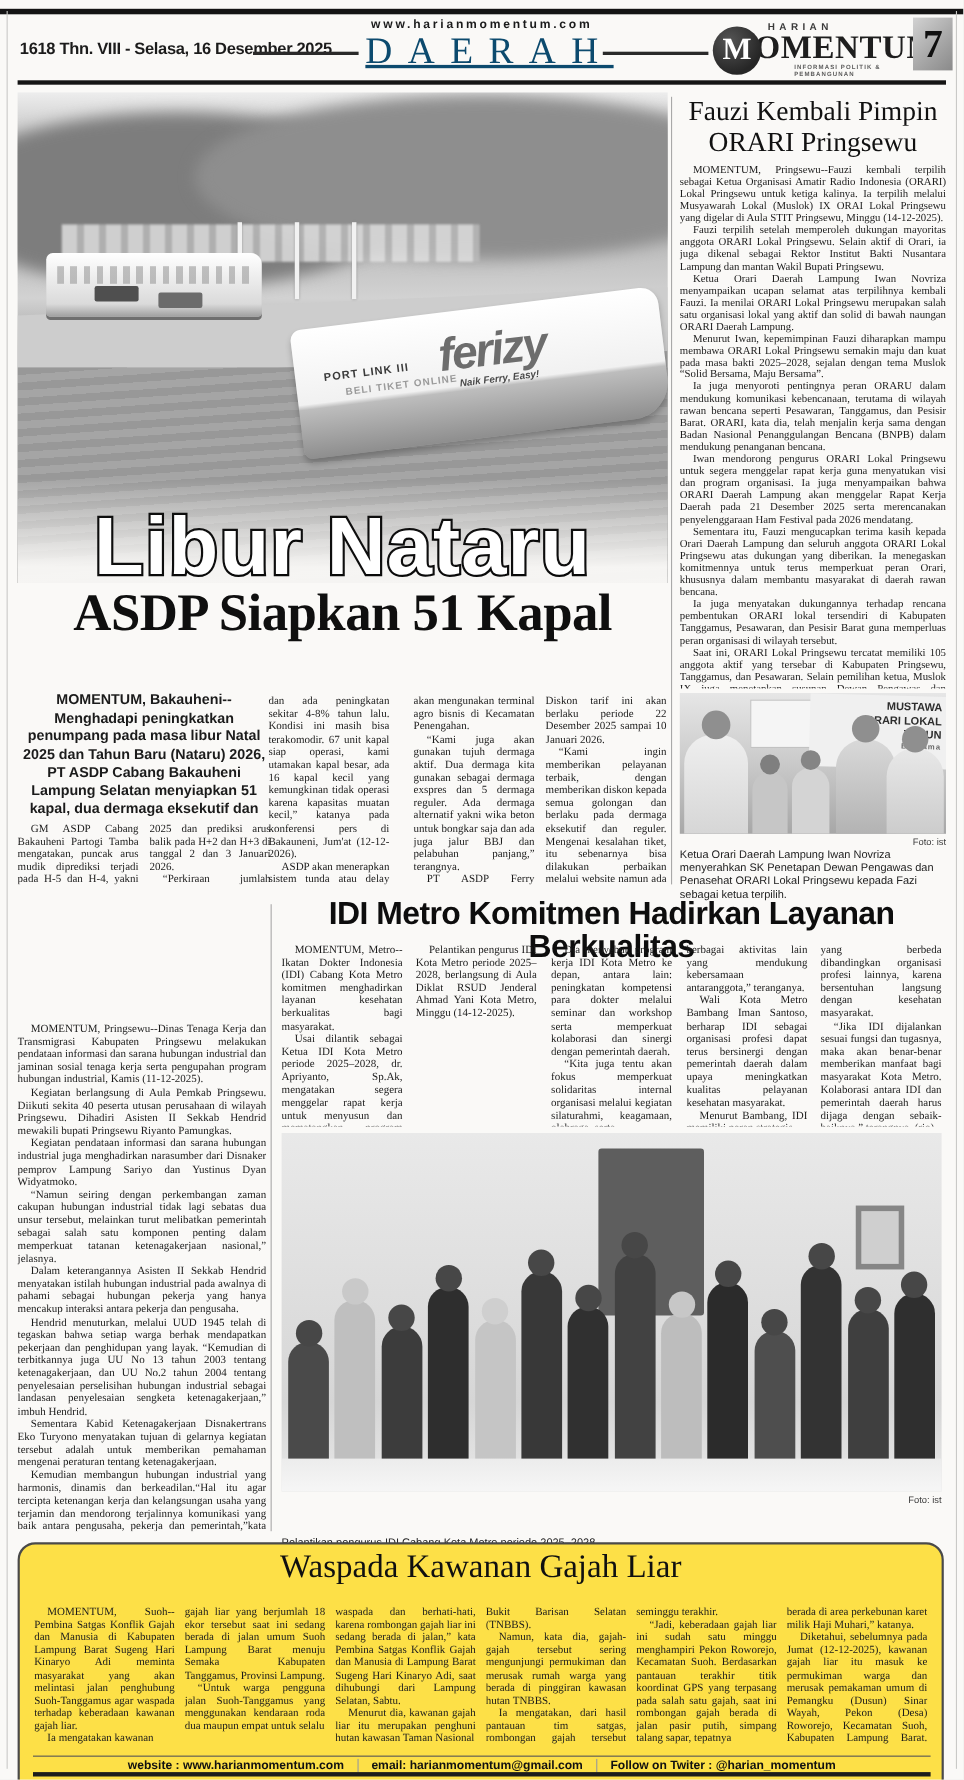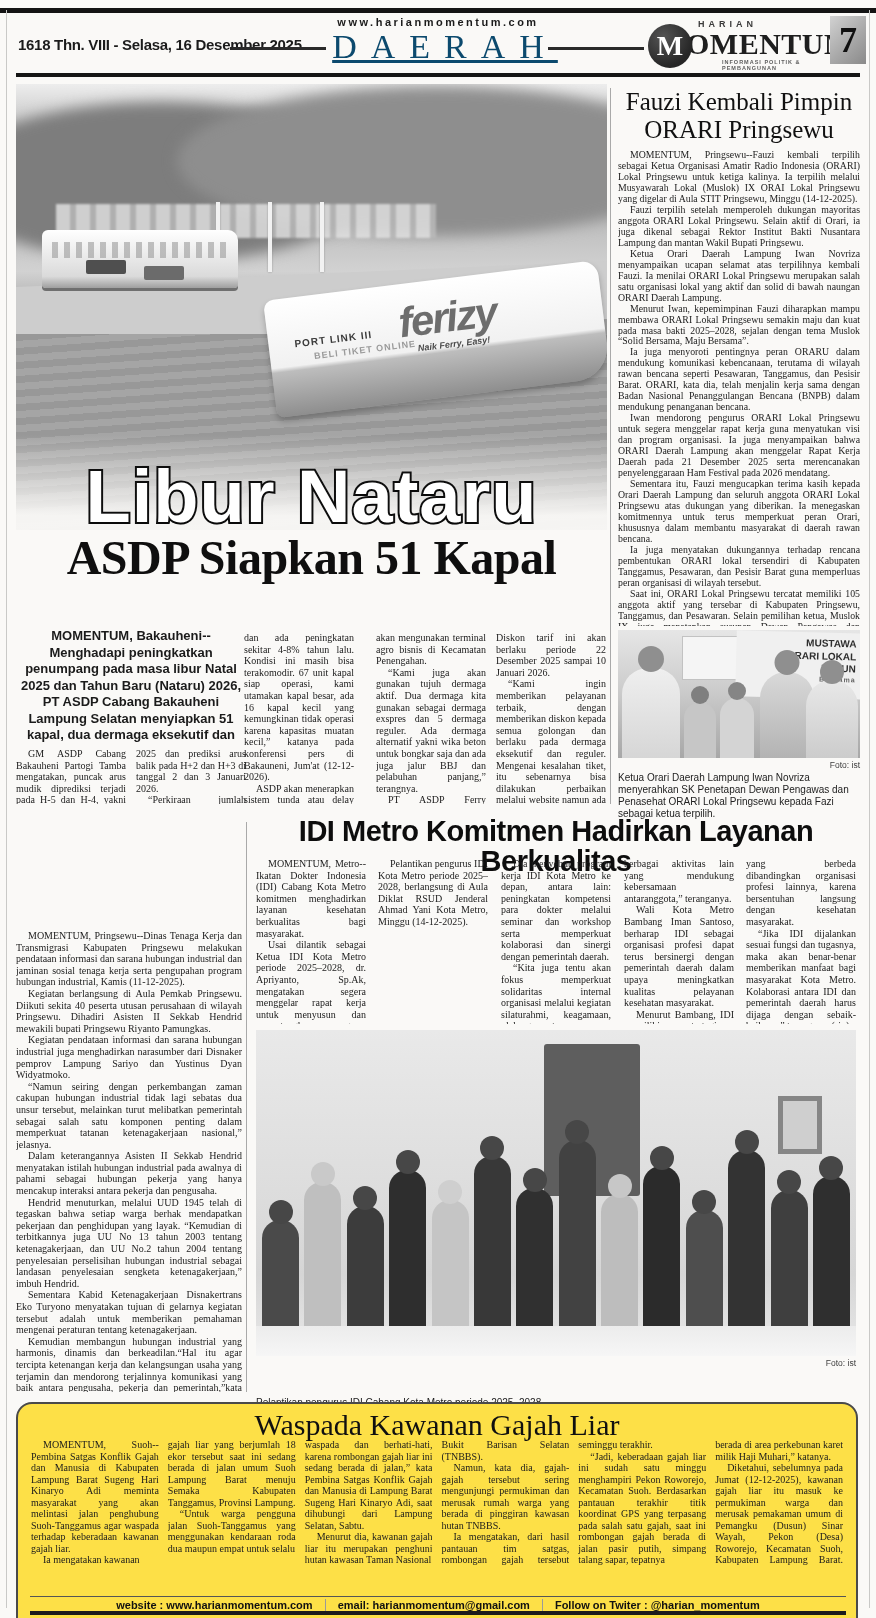--- a/index.html
+++ b/index.html
@@ -140,21 +140,21 @@
   .fig:nth-child(12){height:178px;background:#333333} .fig:nth-child(13){height:138px;background:#3f3f3f}
   .fig:nth-child(14){height:152px;background:#2f2f2f}
   .credit-idi { left:256px; top:1359px; width:600px; }
   .caption-idi { left:256px; top:1372px; width:600px;margin-top:25px; }
 
   
   .gajah-box { position:absolute; left:16px; top:1402px; width:842px; height:244px;
     border:2px solid #4a4a4a; border-radius:16px; background:#fde047; }
   .gajah-headline { position:absolute; left:0; right:0; top:6px; text-align:center;
     font:400 30px/1 "Liberation Serif", serif; color:#101010; }
-  .gajah-cols { position:absolute; left:13px; right:13px; top:35px; height:128px; display:flex; gap:9px; }
+  .gajah-cols { position:absolute; left:13px; right:13px; top:56px; height:128px; display:flex; gap:9px;justify-content:flex-end; }
   .gajah-col { flex:1; overflow:hidden; font:400 10px/1.15 "Liberation Serif", serif; }
 
   
   .footer-rule { position:absolute; left:30px; top:1596px; width:816px; height:1px; background:#555; }
   .footer-line { position:absolute; left:0; right:0; top:1600px; text-align:center;
     font:700 11px/1 "Liberation Sans", sans-serif; color:#111; }
   .footer-line span { padding:0 12px; }
   .footer-line span + span { border-left:1px solid #9a9a9a; }
   .footer-bar { position:absolute; left:30px; top:1611px; width:816px; height:4px; background:#1c1c1c; }
 </style>

